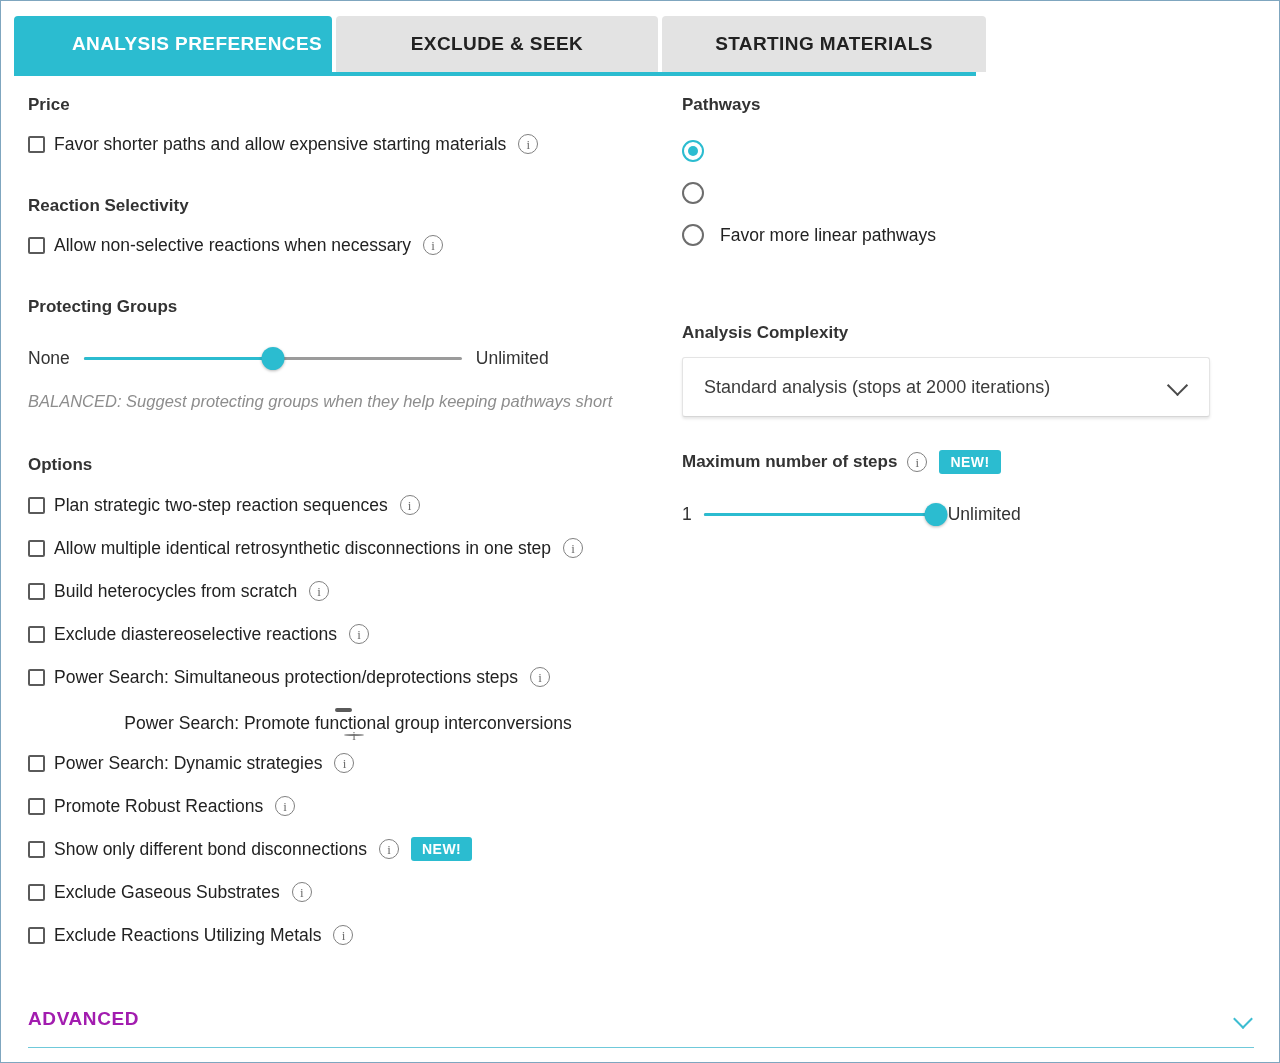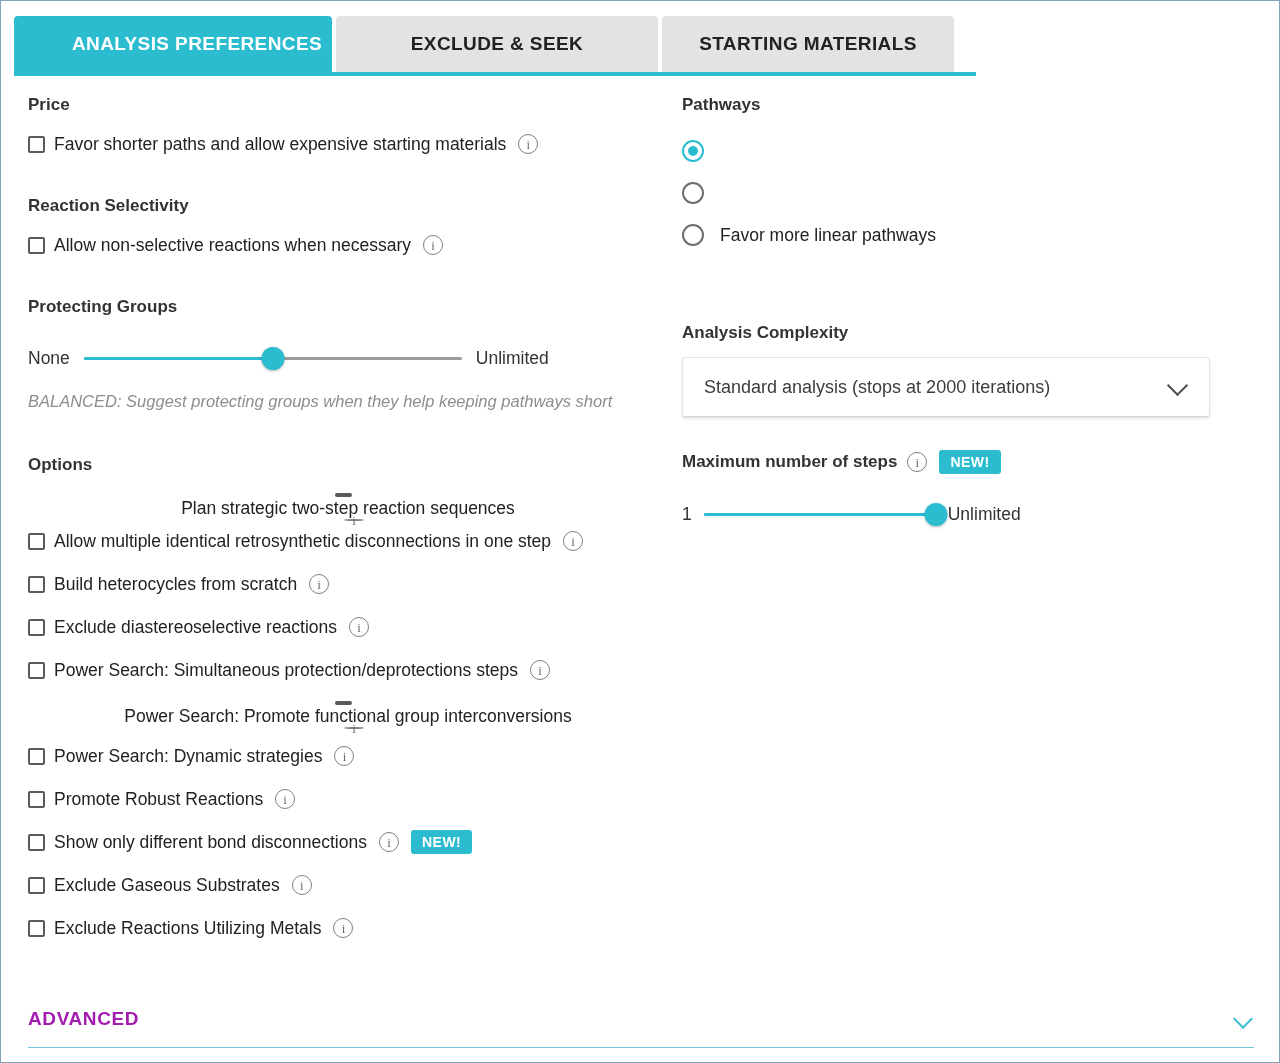--- a/index.html
+++ b/index.html
@@ -45,21 +45,21 @@
     letter-spacing: 0.4px;
     color: #222222;
     background: #e3e3e3;
     border-radius: 4px 4px 0 0;
     box-sizing: border-box;
     user-select: none;
     cursor: pointer;
   }
   .tab.w1 { width: 318px; }
   .tab.w2 { width: 322px; }
-  .tab.w3 { width: 292px; }
+  .tab.w3 { width: 324px; }
   .tab.active {
     background: #2bbcd0;
     color: #ffffff;
     padding-left: 48px;
   }
   .tab + .tab { margin-left: 4px; }
   .tab-underline {
     position: absolute;
     left: 13px;
     top: 71px;
@@ -348,21 +348,21 @@
         <div class="thumb" id="pg-thumb" style="left: 50%;"></div>
       </div>
       <span class="slider-endlabel">Unlimited</span>
     </div>
 
     <div class="slider-note" style="margin-top:21px;">BALANCED: Suggest protecting groups when they help keeping pathways short</div>
 
     <div class="section-title" style="margin-top:41px;">Options</div>
 
     <div id="options-list" style="margin-top:17px;">
-        <div class="check-row" style="margin-bottom: 12px; flex-direction: column;">
+        <div class="check-row" style="margin-bottom: 19px;">
           <span class="cbox"></span>
           <span class="check-label">Plan strategic two-step reaction sequences</span>
           <span class="info-icon"></span>
         </div>
         <div class="check-row" style="margin-bottom: 19px;">
           <span class="cbox"></span>
           <span class="check-label">Allow multiple identical retrosynthetic disconnections in one step</span>
           <span class="info-icon"></span>
         </div>
         <div class="check-row" style="margin-bottom: 19px;">

